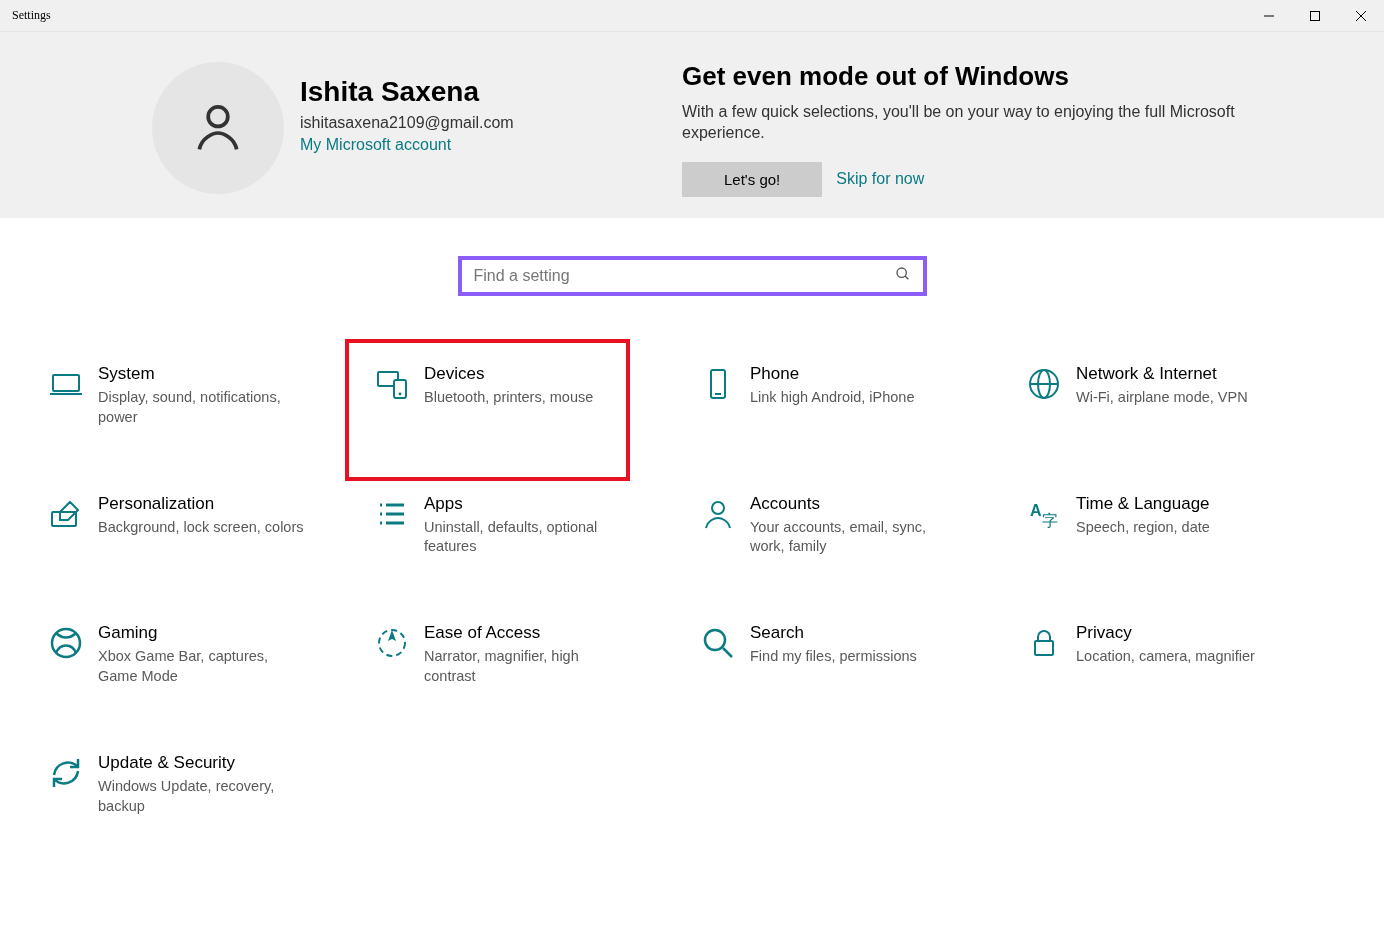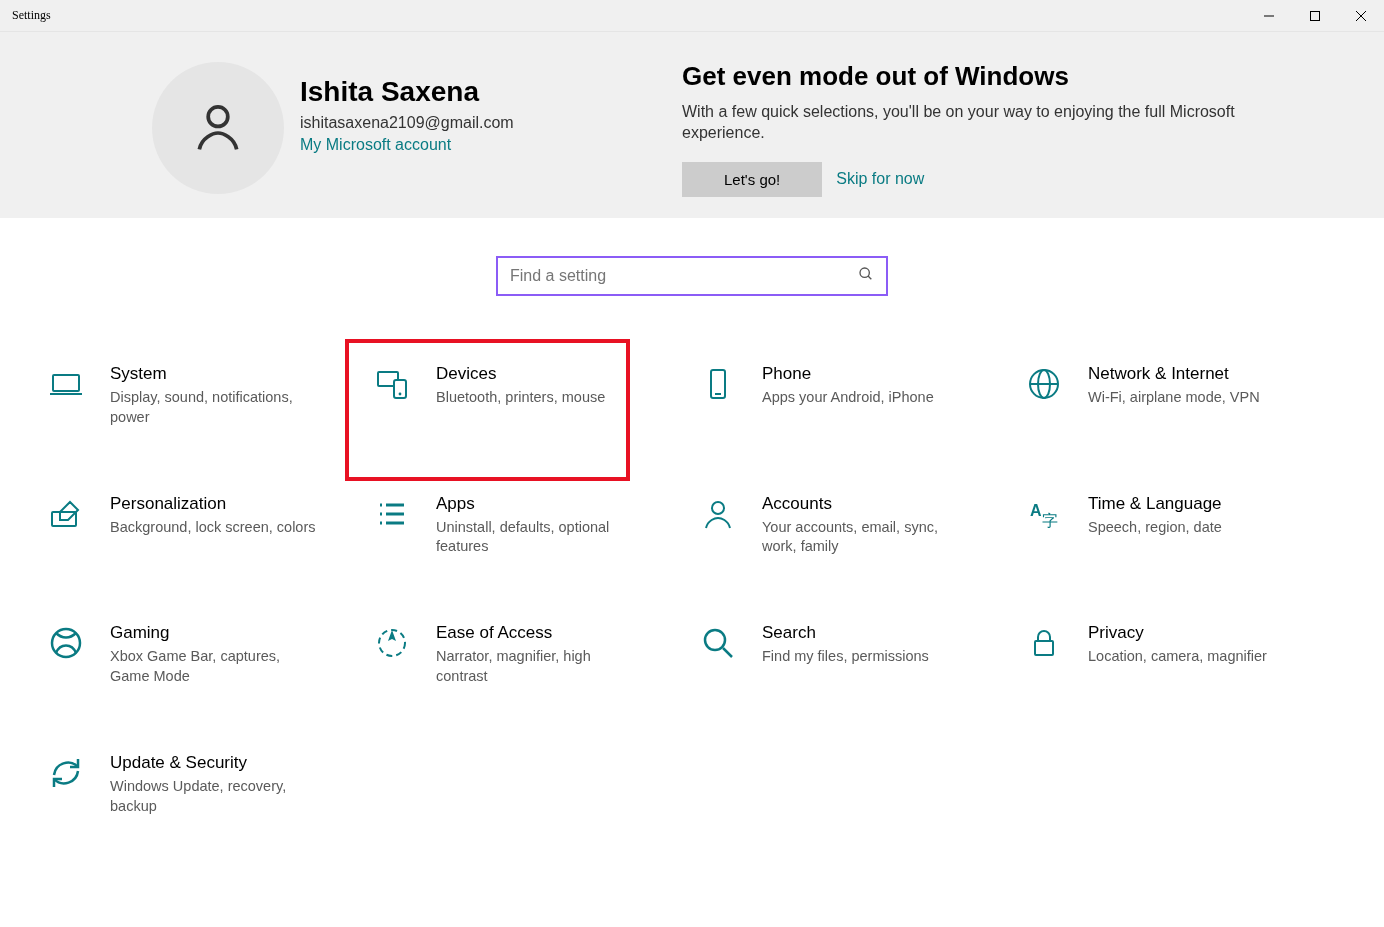--- a/index.html
+++ b/index.html
@@ -78,23 +78,23 @@
     cursor: pointer;
     color: #000;
   }
   .skip-link { color: #0a7b83; font-size: 16px; cursor: pointer; }
   .search-row {
     display: flex;
     justify-content: center;
     padding-top: 38px;
   }
   .search-box {
-    width: 392px;
+    width: 469px;
     height: 40px;
-    border: 2px solid #8b5cf6;
+    border: 4px solid #8b5cf6;
     display: flex;
     align-items: center;
     padding: 0 12px;
     background: #fff;
   }
   .search-input {
     flex: 1;
     border: none;
     outline: none;
     font-size: 16px;
@@ -105,21 +105,21 @@
   .grid {
     display: grid;
     grid-template-columns: repeat(4, 326px);
     column-gap: 0;
     row-gap: 58px;
     padding: 64px 0 0 46px;
   }
   .tile {
     display: flex;
     align-items: flex-start;
-    gap: 24px;
+    gap: 12px;
     padding: 4px 30px 4px 0;
     cursor: pointer;
     position: relative;
   }
   .tile-icon {
     width: 40px;
     height: 40px;
     flex-shrink: 0;
     display: flex;
     align-items: center;
@@ -223,21 +223,21 @@
     </div>
     </div>
     <div class="tile">
     <div class="tile-icon">
       <svg viewBox="0 0 36 36">
           <use href="#ic-phone"></use>
         </svg>
     </div>
     <div class="tile-text">
       <div class="tile-title">Phone</div>
-      <div class="tile-sub">Apps your Android, iPhone</div>
+      <div class="tile-sub">Link high Android, iPhone</div>
     </div>
     </div>
     <div class="tile">
     <div class="tile-icon">
       <svg viewBox="0 0 36 36">
           <use href="#ic-globe"></use>
         </svg>
     </div>
     <div class="tile-text">
       <div class="tile-title">Network &amp; Internet</div>

